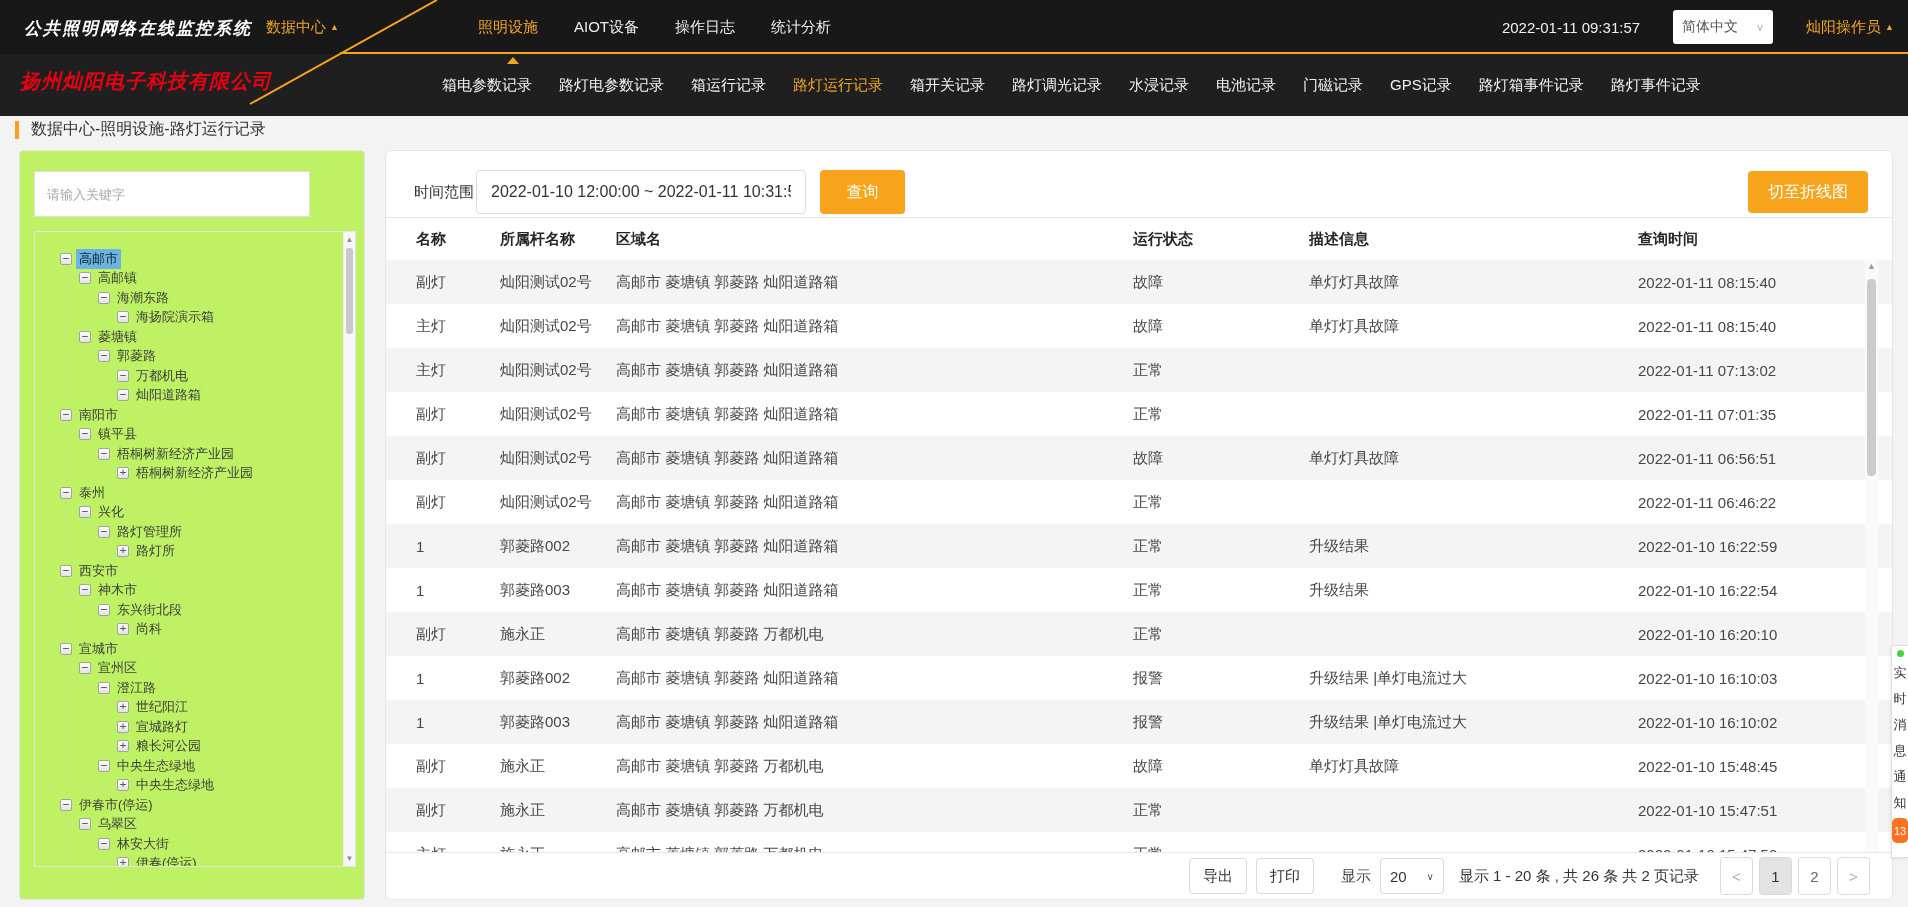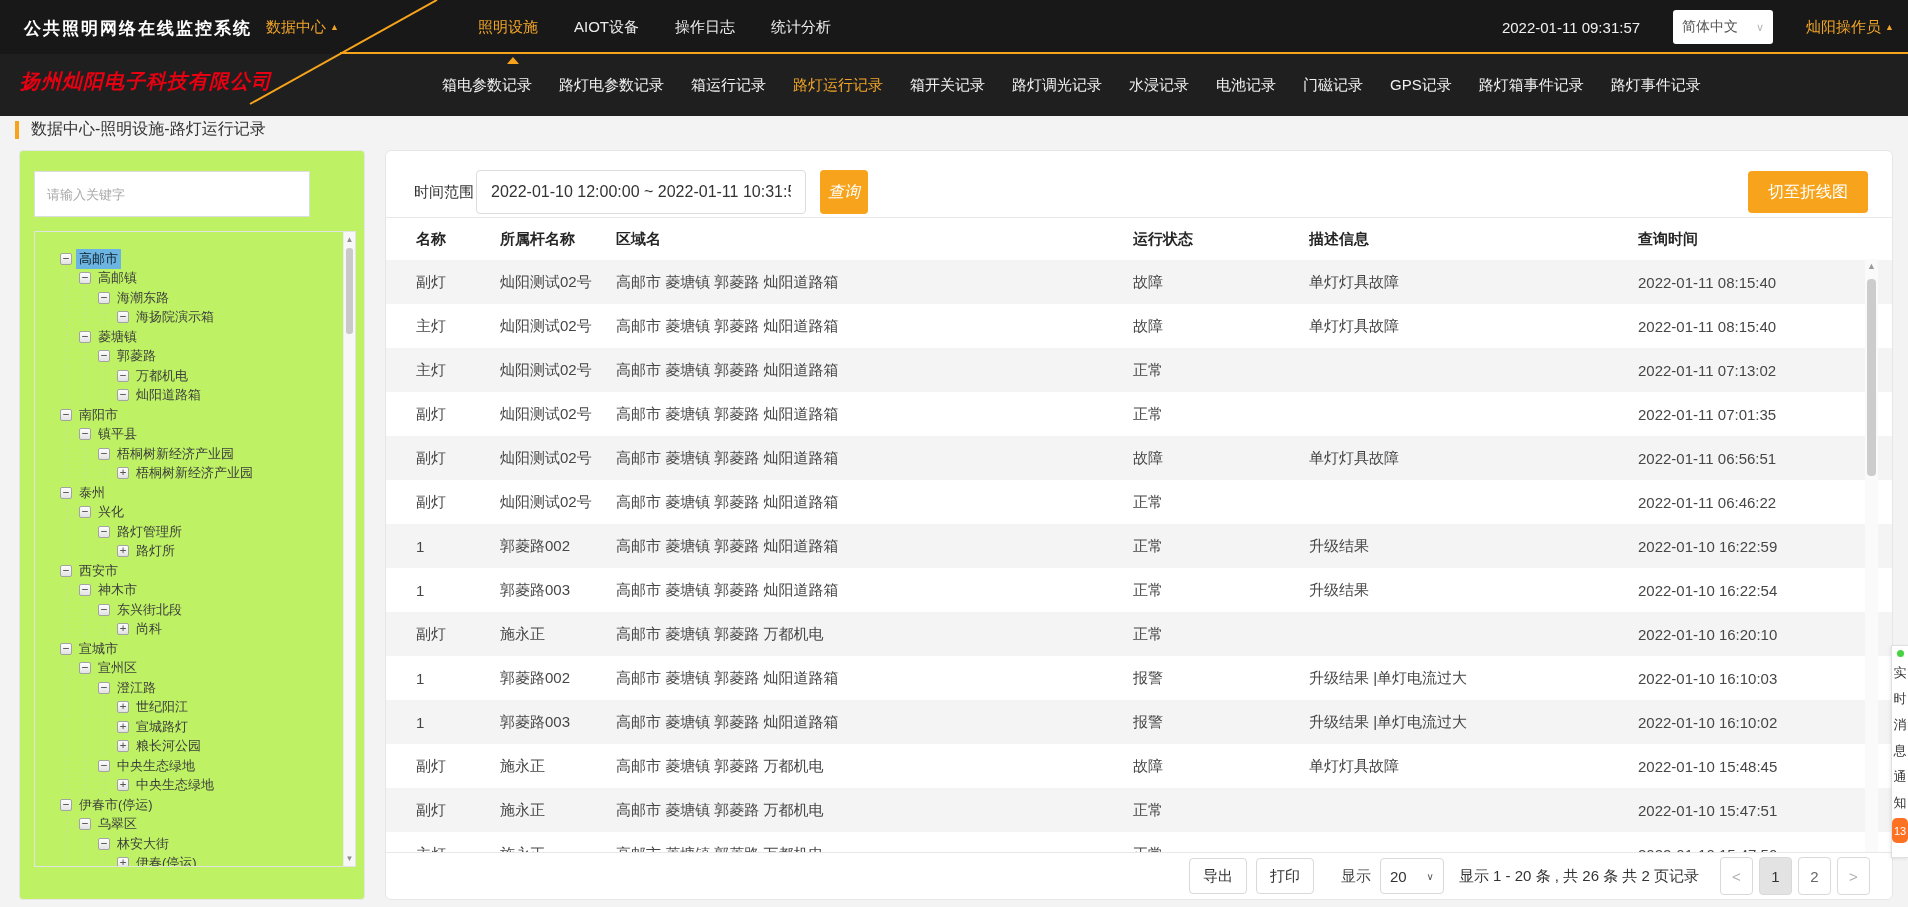--- a/index.html
+++ b/index.html
@@ -6,21 +6,21 @@
   html,body { width:1908px; height:907px; overflow:hidden; }
   body { position:relative; font-family:"Liberation Sans","DejaVu Sans",sans-serif; background:#f3f3f3; color:#333; }
 
   
   .bar1 { position:absolute; left:0; top:0; width:1908px; height:54px; background:#181818; z-index:5; }
   .bar2 { position:absolute; left:0; top:54px; width:1908px; height:62px; background:#1f1f1f; z-index:4; }
   .orange-hline { position:absolute; left:340px; top:52px; right:0; height:2px; background:#f7a41c; z-index:6; }
   .diag { position:absolute; left:250px; top:103px; width:214px; height:2px; background:#f7a41c; transform-origin:0 50%; transform:rotate(-29.1deg); z-index:7; }
   .nav-pointer { position:absolute; left:507px; top:57px; width:0; height:0; border-left:6px solid transparent; border-right:6px solid transparent; border-bottom:7px solid #f7a41c; z-index:8; }
 
-  .logo-text { position:absolute; left:24px; top:17px; font-family:"DejaVu Serif","Liberation Serif",serif; font-weight:bold; font-size:17px; letter-spacing:2px; color:#fff; z-index:9; }
+  .logo-text { position:absolute; left:24px; top:17px; font-family:"DejaVu Serif","Liberation Serif",serif; font-weight:bold; font-style:italic; font-size:17px; letter-spacing:2px; color:#fff; z-index:9; }
   .dc-entry { position:absolute; left:266px; top:18px; font-size:15px; color:#f0a429; z-index:9; cursor:pointer; }
   .caret-up { font-size:9px; vertical-align:2px; margin-left:4px; }
   .company-text { position:absolute; left:20px; top:68px; font-family:"DejaVu Serif","Liberation Serif",serif; font-weight:bold; font-style:italic; font-size:20px; letter-spacing:1px; color:#e60012; z-index:9; }
 
   .main-nav { position:absolute; left:478px; top:0; height:54px; display:flex; align-items:center; gap:36px; z-index:9; }
   .nav-item { font-size:15px; color:#ececec; cursor:pointer; white-space:nowrap; }
   .nav-item.active { color:#f0a429; }
 
   .bar1-right { position:absolute; right:14px; top:0; height:54px; display:flex; align-items:center; gap:33px; z-index:9; }
   .time-text { font-size:15px; color:#f0f0f0; }
@@ -55,21 +55,21 @@
   .tree-sb .arr { position:absolute; left:0; width:11px; text-align:center; font-size:8px; color:#8f8f8f; cursor:pointer; }
   .tree-sb .arr.up { top:3px; } .tree-sb .arr.down { bottom:3px; }
   .tree-sb .thumb { position:absolute; left:2px; top:16px; width:7px; height:86px; background:#c9c9c9; border-radius:3px; cursor:grab; }
 
   
   .right-panel { position:absolute; left:385px; top:150px; width:1508px; height:750px; background:#fff; border:1px solid #e6e6e6; border-radius:6px; }
   .filter-row { position:absolute; left:28px; right:24px; top:18px; height:46px; display:flex; align-items:center; }
   .filter-label { font-size:15px; color:#333; }
   .range-input { margin-left:2px; width:330px; height:44px; border:1px solid #dcdcdc; border-radius:4px; padding:0 14px; font-size:16px; color:#333; outline:none; font-family:inherit; }
   .btn { border:none; background:#f7a41c; color:#fff; border-radius:4px; cursor:pointer; font-family:inherit; }
-  .query-btn { margin-left:14px; width:48px; height:44px; font-size:16px;font-style:italic; }
+  .query-btn { margin-left:14px; width:85px; height:44px; font-size:16px; }
   .flex-sp { flex:1; }
   .chart-btn { width:120px; height:42px; font-size:16px; }
 
   .table-wrap { position:absolute; left:0; right:0; top:66px; bottom:47px; border-top:1px solid #e8e8e8; overflow:hidden; }
   .thead, .trow { display:grid; grid-template-columns:84px 116px 517px 176px 329px 1fr; padding-left:30px; padding-right:58px; align-items:center; }
   .thead { height:42px; font-weight:bold; font-size:15px; color:#262626; }
   .tbody { position:absolute; left:0; right:0; top:42px; bottom:0; overflow:hidden; }
   .trow { height:44px; font-size:15px; color:#464646; cursor:default; }
   .trow.odd { background:#f4f4f4; }
   .tcell { white-space:nowrap; overflow:hidden; }

